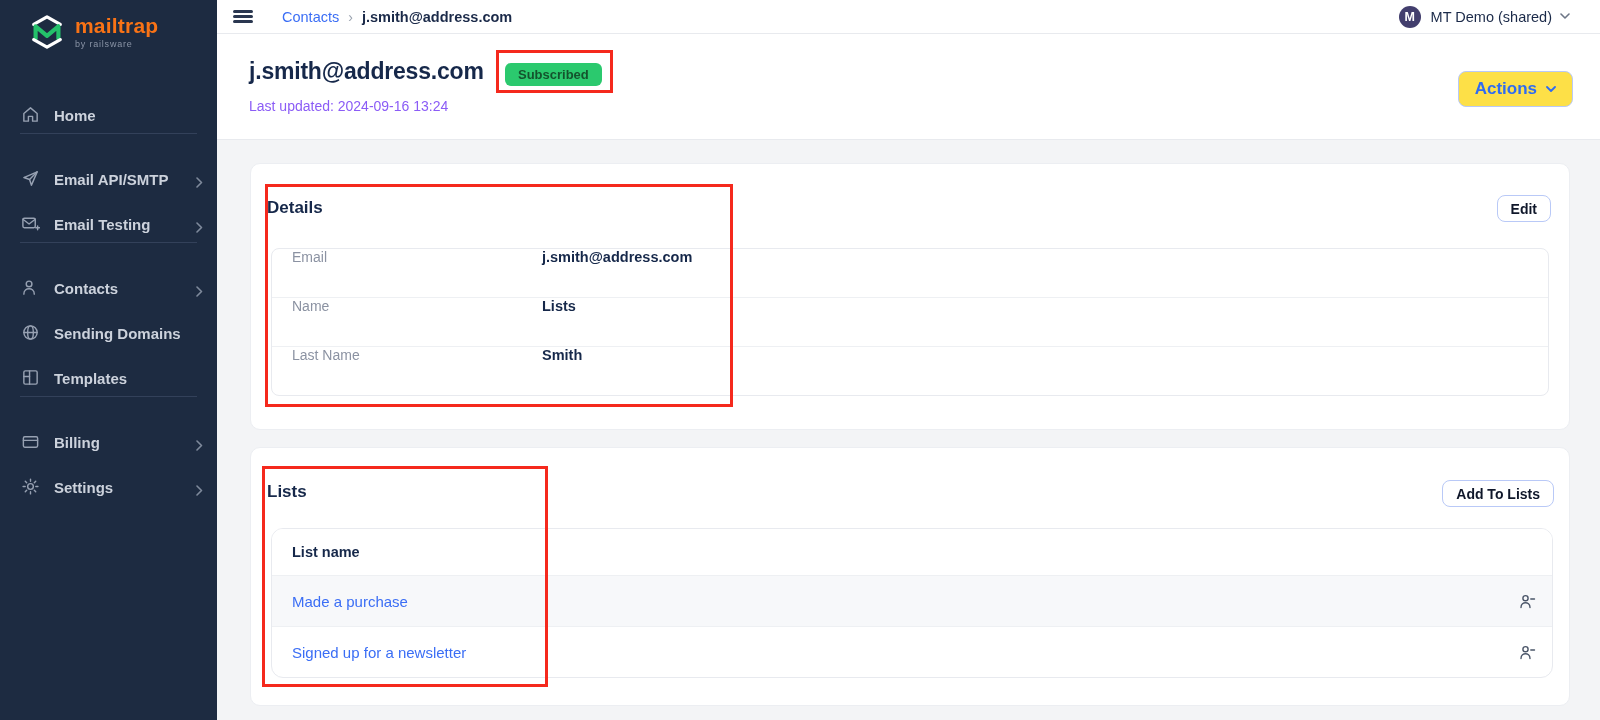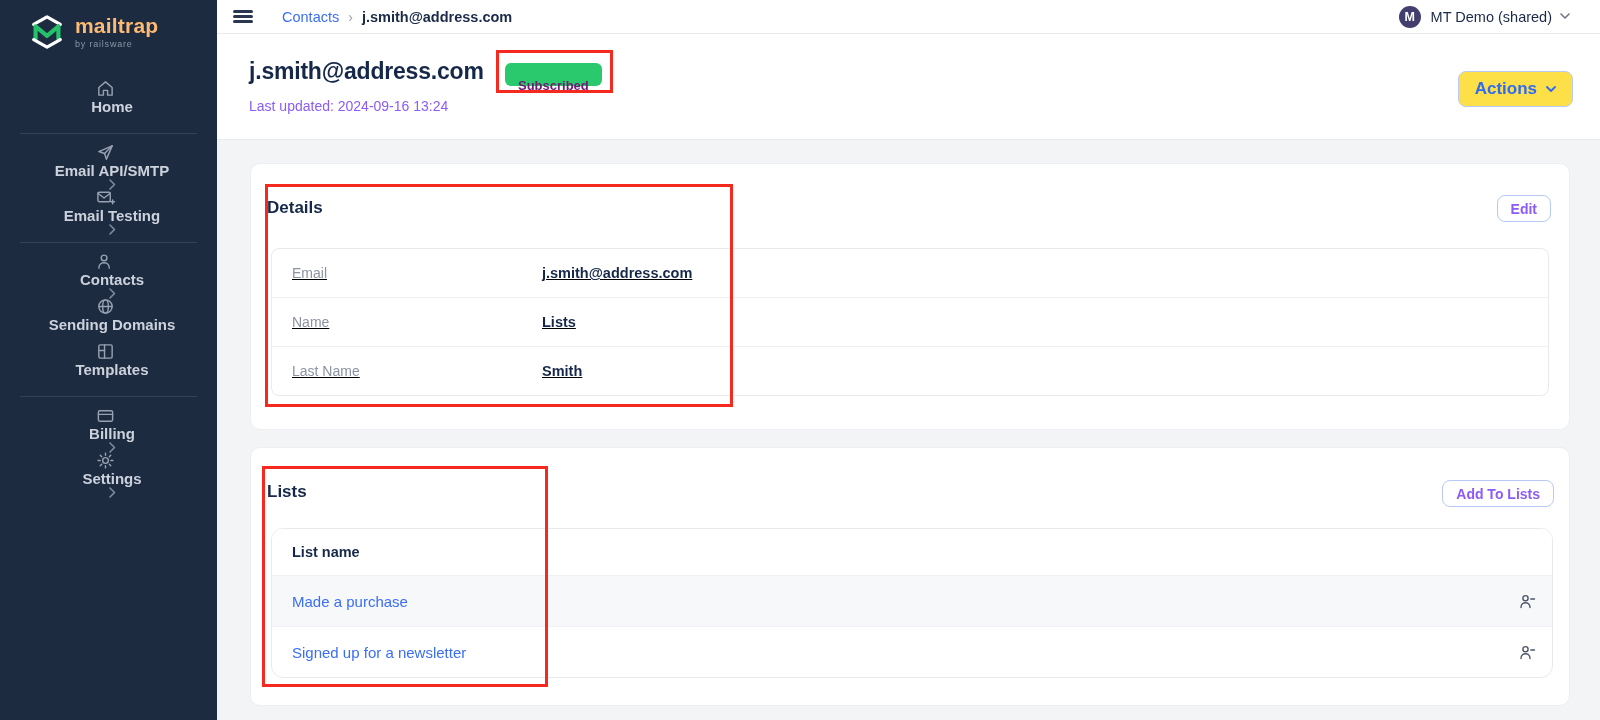--- a/index.html
+++ b/index.html
@@ -4,24 +4,24 @@
 <style>
   * { margin:0; padding:0; box-sizing:border-box; }
   html,body { width:1600px; height:720px; }
   body { font-family:"Liberation Sans", sans-serif; background:#f3f4f6; }
   .app { position:relative; width:1600px; height:720px; overflow:hidden; background:#fff; }
 
   
   .sidebar { position:absolute; left:0; top:0; width:217px; height:720px; background:#1d2b41; z-index:5; }
   .logo { display:flex; align-items:center; padding:13px 0 0 28px; cursor:pointer; }
   .logo-text { margin-left:9px; }
-  .logo-name { color:#fdba74; font-size:21px; font-weight:700; letter-spacing:0.2px; line-height:1; }
+  .logo-name { color:#f97316; font-size:21px; font-weight:700; letter-spacing:0.2px; line-height:1; }
   .logo-byline { color:#8a94a6; font-size:9px; letter-spacing:0.8px; margin-top:3px; }
   .nav { margin-top:28px; }
-  .nav-item { display:flex; align-items:center; height:45px; padding:0 14px 0 21px; color:#ccd2dc; font-size:15px; font-weight:700; cursor:pointer;flex-direction:column; }
+  .nav-item { display:flex; align-items:flex-end; height:45px; padding:0 14px 0 21px; color:#ccd2dc; font-size:15px; font-weight:700; cursor:pointer; }
   .nav-item .nav-ic { width:19px; height:19px; color:#97a1b2; margin-right:14px; flex:0 0 auto; display:flex; align-items:center; }
   .nav-item .nav-label { flex:1 1 auto; white-space:nowrap; }
   .nav-chevron { width:7px; height:11px; color:#7f8a9c; }
   .nav-divider { height:1px; background:#33415a; margin:9px 20px; }
   .new-badge { background:#3e6bf2; color:#fff; font-size:11px; font-weight:700; border-radius:4px; padding:2px 7px 3px; margin-left:8px; }
 
   
   .topbar { position:absolute; left:217px; top:0; width:1383px; height:34px; background:#fff; border-bottom:1px solid #e8eaee; display:flex; align-items:center; padding:0 30px 0 16px; z-index:4; }
   .hamburger { width:20px; height:13px; display:flex; flex-direction:column; justify-content:space-between; cursor:pointer; }
   .hamburger span { display:block; height:2.6px; border-radius:2px; background:#2a3750; }
@@ -31,37 +31,37 @@
   .crumb-current { color:#1b2a49; font-weight:700; }
   .account { margin-left:auto; display:flex; align-items:center; cursor:pointer; }
   .avatar { width:22px; height:22px; border-radius:50%; background:#423e6d; color:#fff; font-size:12.5px; font-weight:700; display:flex; align-items:center; justify-content:center; }
   .account-name { margin-left:10px; font-size:14.5px; color:#1b2a49; }
   .caret { width:10px; height:7px; color:#6d7686; margin-left:8px; }
 
   
   .page-header { position:absolute; left:217px; top:35px; width:1383px; height:105px; background:#fff; border-bottom:1px solid #e8eaee; z-index:3; }
   .page-title { position:absolute; left:32px; top:58px - 35px; }
   .page-title { top:23px; font-size:23px; font-weight:700; color:#16284a; letter-spacing:-0.2px; }
-  .status-badge { position:absolute; left:288px; top:28px; height:23px; line-height:23px; padding:11px 13px; background:#2bc96e; color:#701a75; font-size:13px; font-weight:700; border-radius:6px; }
+  .status-badge { position:absolute; left:288px; top:28px; height:23px; line-height:23px; padding:0 13px; background:#2bc96e; color:#14532d; font-size:13px; font-weight:700; border-radius:6px; }
   .last-updated { position:absolute; left:32px; top:63px; font-size:14px; color:#8b5cf6; }
   .actions-button { position:absolute; right:27px; top:36px; height:36px; padding:0 16px; background:#fde047; border:1px solid #b9c9f7; border-radius:8px; color:#2f6bf2; font-size:17px; font-weight:700; display:flex; align-items:center; gap:9px; cursor:pointer; }
   .actions-button .caret { color:#2f6bf2; margin-left:0; }
 
   
   .content { position:absolute; left:217px; top:140px; width:1383px; height:580px; background:#f3f4f6; }
   .card { position:absolute; left:33px; width:1320px; background:#fff; border:1px solid #eceef2; border-radius:10px; }
   .card-details { top:23px; height:267px; }
   .card-lists { top:307px; height:259px; }
   .card-title { position:absolute; left:16px; top:34px; font-size:17px; font-weight:700; color:#16284a; }
-  .small-btn { position:absolute; height:27px; padding:0 13px; background:#fff; border:1px solid #b9c9f7; border-radius:8px; color:#8b5cf6; font-size:14px; font-weight:700; display:flex; align-items:center; cursor:pointer;text-align:right; }
+  .small-btn { position:absolute; height:27px; padding:0 13px; background:#fff; border:1px solid #b9c9f7; border-radius:8px; color:#0f172a; font-size:14px; font-weight:700; display:flex; align-items:center; cursor:pointer;text-align:right; }
   .edit-btn { right:18px; top:31px; }
   .add-btn { right:15px; top:32px; }
 
   .detail-table { position:absolute; left:20px; right:20px; top:84px; height:148px; border:1px solid #e8eaef; border-radius:8px; display:flex; flex-direction:column; overflow:hidden; }
-  .detail-row { flex:1 1 0; display:flex; align-items:center; padding-left:20px;text-decoration:underline; }
+  .detail-row { flex:1 1 0; display:flex; padding-left:20px; }
   .detail-row + .detail-row { border-top:1px solid #eef0f3; }
   .detail-label { width:250px; font-size:14px; color:#8b92a2; }
   .detail-value { font-size:14.5px; font-weight:700; color:#16284a; }
 
   .list-table { position:absolute; left:20px; right:16px; top:80px; height:150px; border:1px solid #e8eaef; border-radius:12px; display:flex; flex-direction:column; overflow:hidden; }
   .list-header { height:46px; display:flex; align-items:center; padding-left:20px; font-size:14.5px; font-weight:700; color:#16284a; background:#fff; }
   .list-row { flex:1 1 0; display:flex; align-items:center; justify-content:space-between; padding:0 16px 0 20px; border-top:1px solid #eef0f3; }
   .list-row.alt { background:#f7f8fa; }
   .list-link { color:#3b6ef5; font-size:15px; cursor:pointer; }
   .person-minus { width:17px; height:17px; color:#4a5568; cursor:pointer; }

